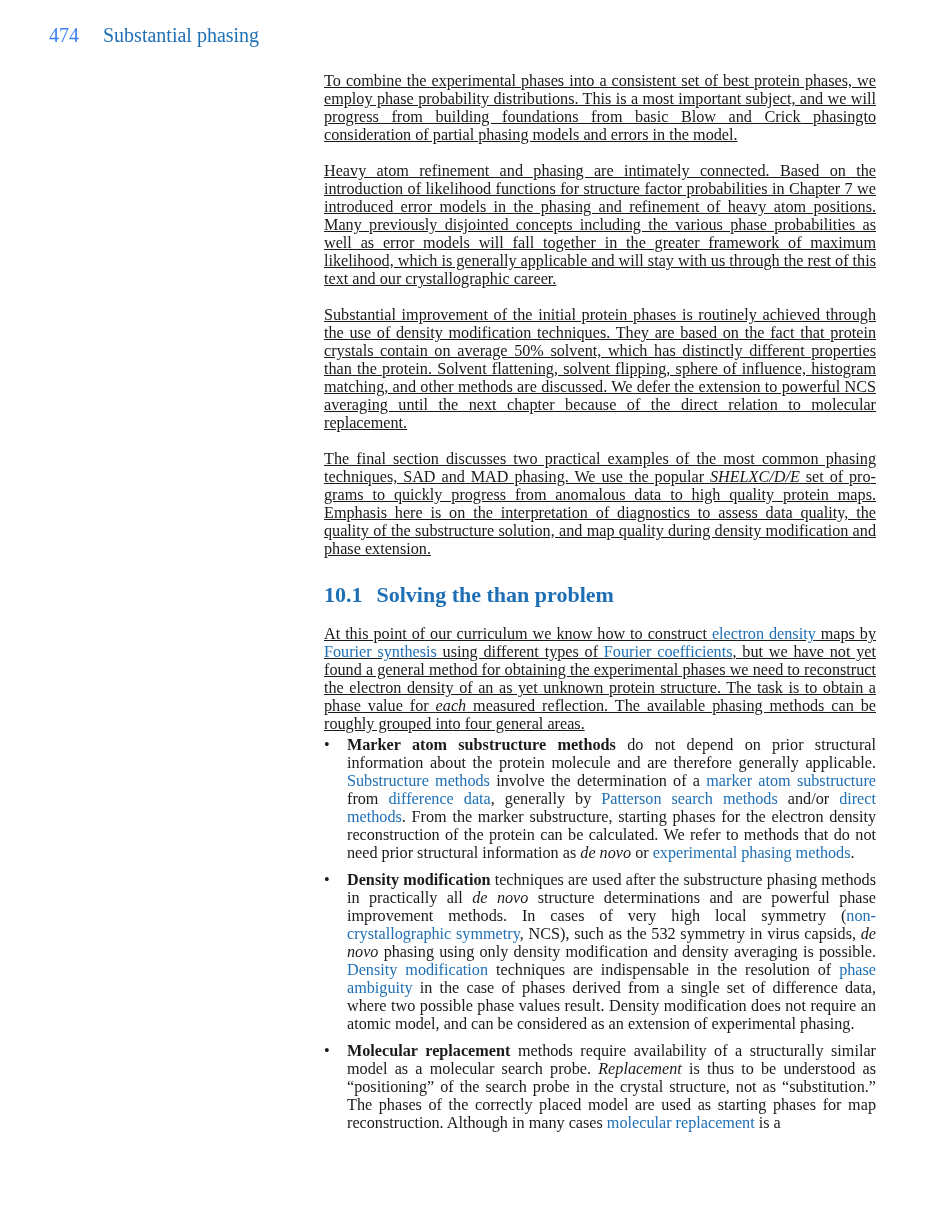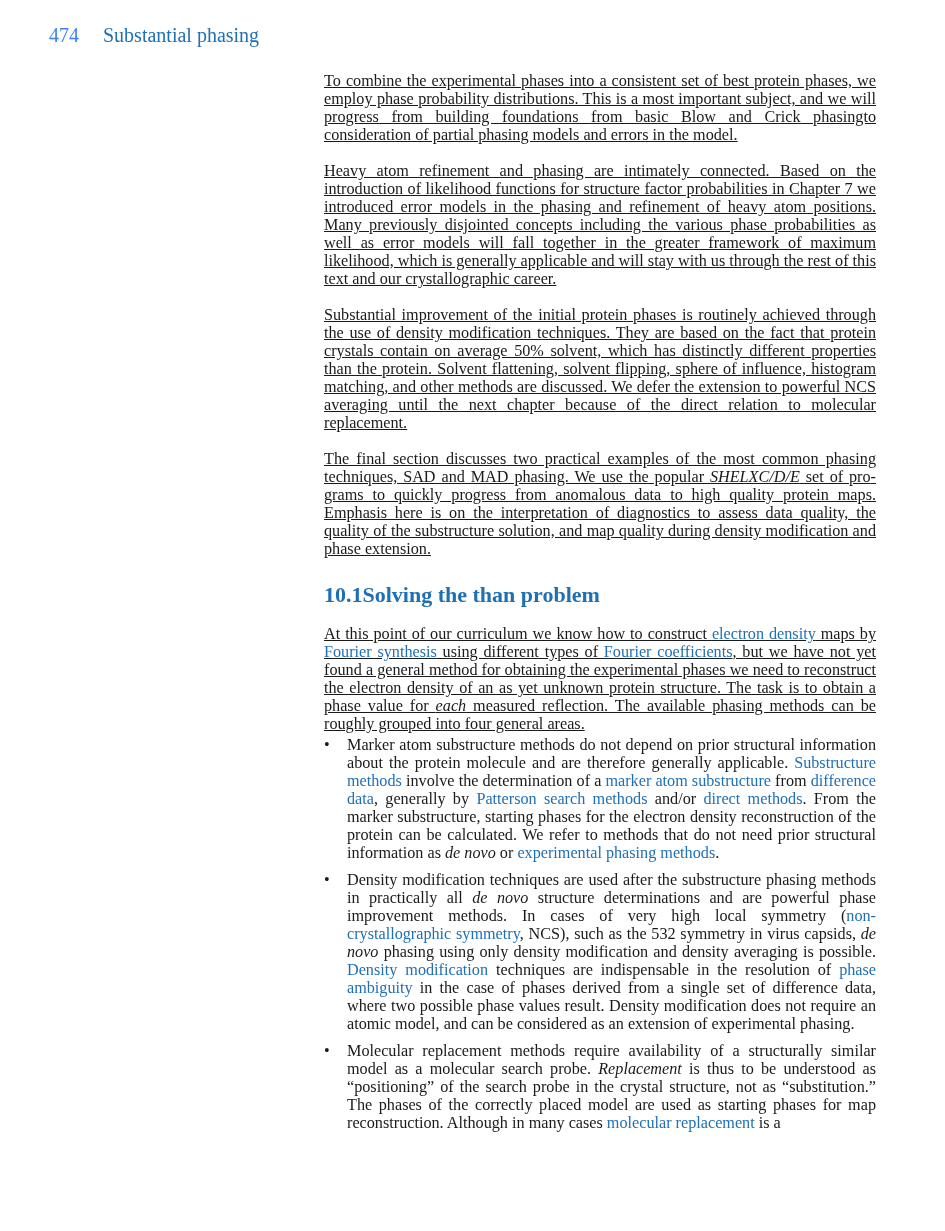--- a/index.html
+++ b/index.html
@@ -9,26 +9,26 @@
                   font-family: "Liberation Serif", serif; font-size: 20px; }
   .page-num { position: absolute; left: 0; top: 0; color: #3b82f6; }
   .chapter-title { position: absolute; left: 54px; top: 0; color: #1f6fb5; white-space: nowrap; }
   .main { position: absolute; left: 324px; top: 72px; width: 552px;
           font-family: "Liberation Serif", serif; font-size: 16.2px; line-height: 18px;
           text-align: justify; hyphens: manual; }
   .main p { margin: 0 0 18px 0; text-decoration: underline; }
   .link { color: #1f6fb5; }
   .section-heading { font-family: "Liberation Serif", serif; font-size: 22px; color: #1f6fb5;
                      margin: 24px 0 17px 0; line-height: 26px; }
-  .section-heading .num { }
+  .section-heading .num { margin-right: 14px; }
   .main p.intro { margin-bottom: 3px; }
   ul.bullets { list-style: none; margin: 0; padding: 0; }
   ul.bullets li { position: relative; padding-left: 23px; margin-bottom: 9px; }
   ul.bullets li .bullet { position: absolute; left: 0; top: 0; }
-  b { font-weight: normal; }
+  b { font-weight: bold; }
 </style>
 </head>
 <body>
 
 <div class="running-head">
   <span class="page-num">474</span>
   <span class="chapter-title">Substantial phasing</span>
 </div>
 
 <div class="main">

